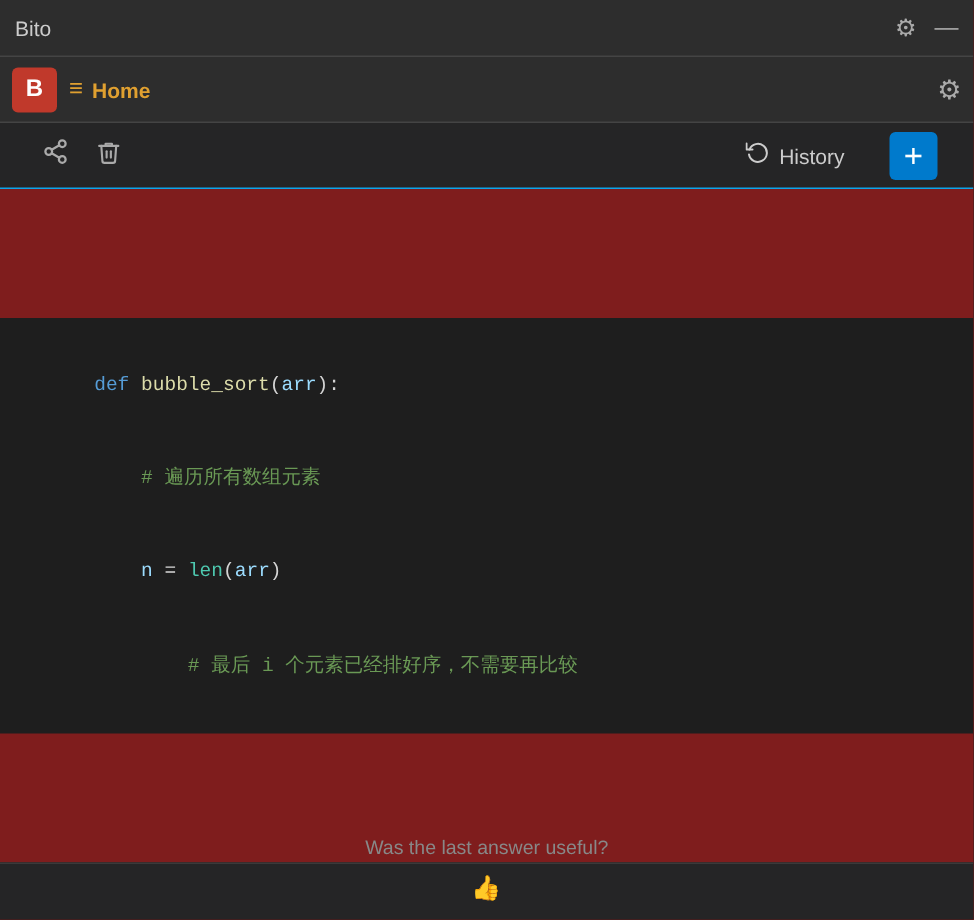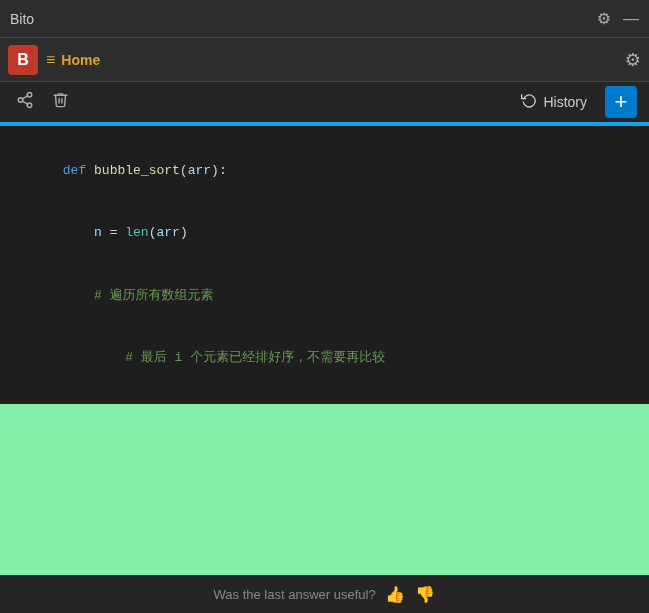--- a/index.html
+++ b/index.html
@@ -78,23 +78,23 @@
       font-size: 18px;
       cursor: pointer;
     }
 
     
     .toolbar {
       height: 44px;
       background: #252526;
       display: flex;
       align-items: center;
-      padding: 0 12px;
-      border-bottom: 4px solid #0ea5e9;
-      gap: 10px;
+      padding: 0 24px;
+      border-bottom: 1px solid #0ea5e9;
+      gap: 22px;
     }
     .toolbar-left {
       display: flex;
       align-items: center;
       gap: 10px;
     }
     .toolbar-icon-btn {
       color: #aaa;
       font-size: 18px;
       cursor: pointer;
@@ -123,25 +123,26 @@
       justify-content: center;
       color: white;
       font-size: 22px;
       cursor: pointer;
       font-weight: 300;
       line-height: 1;
     }
 
     
     .main-content {
-      background: #86efac;
+      background: #7f1d1d;
       height: calc(613px - 38px - 44px - 44px - 38px);
       display: flex;
       flex-direction: column;
       overflow: hidden;
+      justify-content: center;
     }
 
     
     .code-block {
       background: #1e1e1e;
       padding: 14px 16px;
       font-family: 'Consolas', 'Courier New', monospace;
       font-size: 13px;
       line-height: 1.6;
       flex-shrink: 0;
@@ -160,20 +161,21 @@
 
     
     .feedback-bar {
       height: 38px;
       background: #252526;
       border-top: 1px solid #3a3a3a;
       display: flex;
       align-items: center;
       justify-content: center;
       gap: 10px;
+      flex-direction: column;
     }
     .feedback-text {
       color: #888;
       font-size: 13px;
     }
     .feedback-icon {
       color: #888;
       font-size: 16px;
       cursor: pointer;
     }
@@ -233,25 +235,25 @@
   </div>
   <div class="add-btn">+</div>
 </div>
 
 <div class="main-content">
 
   <div class="code-block">
     <div class="code-line">
       <span class="kw">def</span> <span class="fn">bubble_sort</span>(<span class="param">arr</span>):
     </div>
+    <div class="code-line comment">
+      &nbsp;&nbsp;&nbsp;&nbsp;# 遍历所有数组元素
+    </div>
     <div class="code-line">
       &nbsp;&nbsp;&nbsp;&nbsp;<span class="param">n</span> <span class="op">=</span> <span class="builtin">len</span>(<span class="param">arr</span>)
-    </div>
-    <div class="code-line comment">
-      &nbsp;&nbsp;&nbsp;&nbsp;# 遍历所有数组元素
     </div>
     <div class="code-line comment">
       &nbsp;&nbsp;&nbsp;&nbsp;&nbsp;&nbsp;&nbsp;&nbsp;# 最后 i 个元素已经排好序，不需要再比较
     </div>
 
   </div>
 
 </div>
 
 <div class="feedback-bar">

